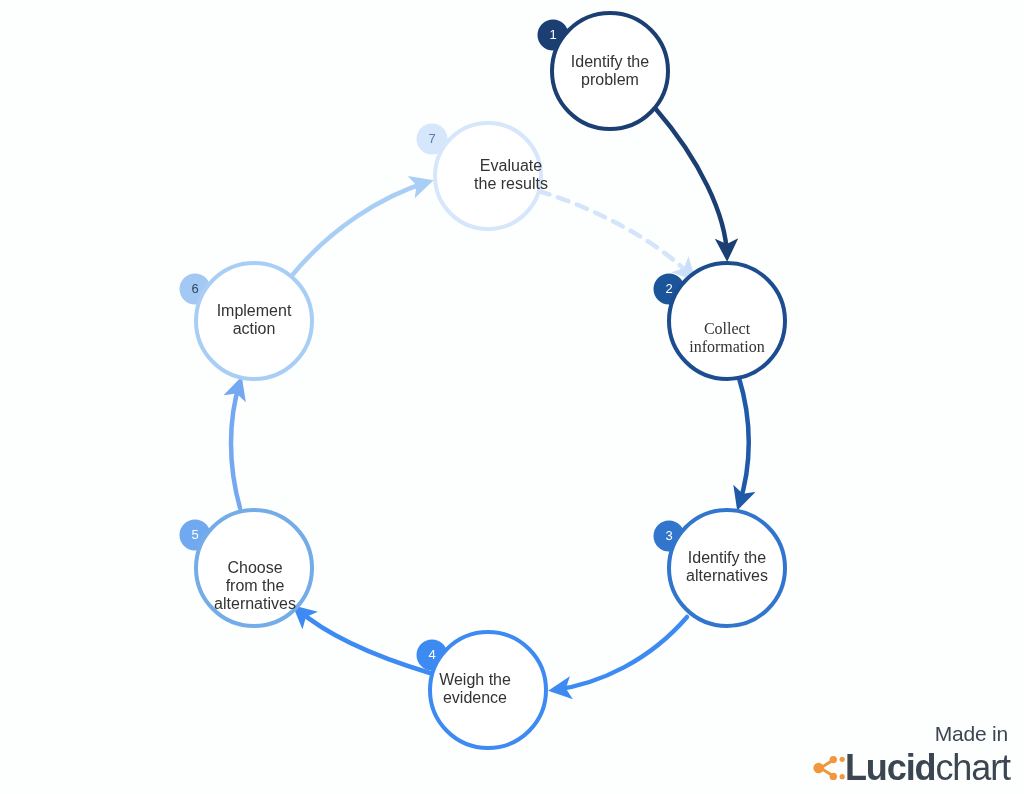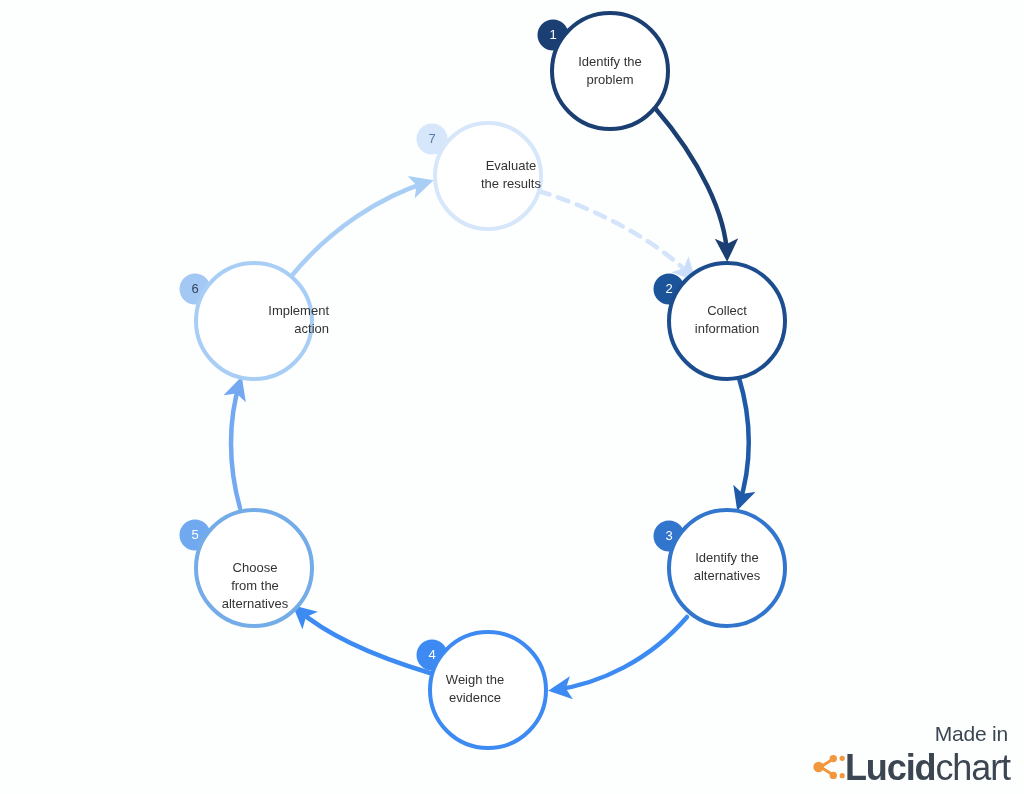--- a/index.html
+++ b/index.html
@@ -18,21 +18,21 @@
   #canvas {
     position: absolute;
     left: 0; top: 0;
     width: 1024px;
     height: 794px;
   }
   .node-label {
     position: absolute;
     text-align: center;
     color: #333333;
-    font-size: 13px;
+    font-size: 16px;
     line-height: 18px;
     font-family: "Liberation Sans", sans-serif;
     pointer-events: none;
     white-space: pre-line;
   }
   .badge-num {
     position: absolute;
     text-align: center;
     font-size: 13px;
     font-family: "Liberation Sans", sans-serif;
@@ -51,20 +51,21 @@
     font-family: "Liberation Sans", sans-serif;
     font-weight: normal;
     font-size: 21px;
     color: #3b4652;
     letter-spacing: -0.2px;
     margin-bottom: 4px;
     margin-right: 2px;
   }
   #logo-row {
     display: flex;
+    align-items: center;
     justify-content: flex-end;
     gap: 0;
   }
   #logo-mark {
     width: 34px;
     height: 34px;
     flex: 0 0 auto;
   }
   #logo-word {
     font-family: "Liberation Sans", sans-serif;
@@ -134,30 +135,30 @@
     <circle cx="727" cy="568" r="58" fill="#ffffff" stroke="#3275cd" stroke-width="4"></circle>
     <circle cx="488" cy="690" r="58" fill="#ffffff" stroke="#3d8bf2" stroke-width="4"></circle>
     <circle cx="254" cy="568" r="58" fill="#ffffff" stroke="#74ace8" stroke-width="4"></circle>
     <circle cx="254" cy="321" r="58" fill="#ffffff" stroke="#a9cef5" stroke-width="4"></circle>
     <circle cx="488" cy="176" r="53" fill="#ffffff" stroke="#d6e6fb" stroke-width="4"></circle>
   </g>
 </svg>
 
 <div class="node-label" style="left:535px; top:53px; width:150px;">Identify the
 problem</div>
-<div class="node-label" style="left:652px; top:302px; width:150px;">Collect
+<div class="node-label" style="left:652px; top:320px; width:150px;font-family:Liberation Serif, serif;">Collect
 information</div>
 <div class="node-label" style="left:652px; top:549px; width:150px;">Identify the
 alternatives</div>
 <div class="node-label" style="left:400px; top:671px; width:150px;">Weigh the
 evidence</div>
 <div class="node-label" style="left:184px; top:559px; width:142px;">Choose
 from the
 alternatives</div>
-<div class="node-label" style="left:179px; top:302px; width:150px;text-align:right;">Implement
+<div class="node-label" style="left:179px; top:302px; width:150px;">Implement
 action</div>
 <div class="node-label" style="left:441px; top:157px; width:140px;">Evaluate
 the results</div>
 
 <div class="badge-num" style="left:538px; top:28px; width:30px; color:#ffffff;">1</div>
 <div class="badge-num" style="left:654px; top:282px; width:30px; color:#ffffff;">2</div>
 <div class="badge-num" style="left:654px; top:529px; width:30px; color:#ffffff;">3</div>
 <div class="badge-num" style="left:417px; top:648px; width:30px; color:#ffffff;">4</div>
 <div class="badge-num" style="left:180px; top:528px; width:30px; color:#ffffff;">5</div>
 <div class="badge-num" style="left:180px; top:282px; width:30px; color:#31465e;">6</div>

